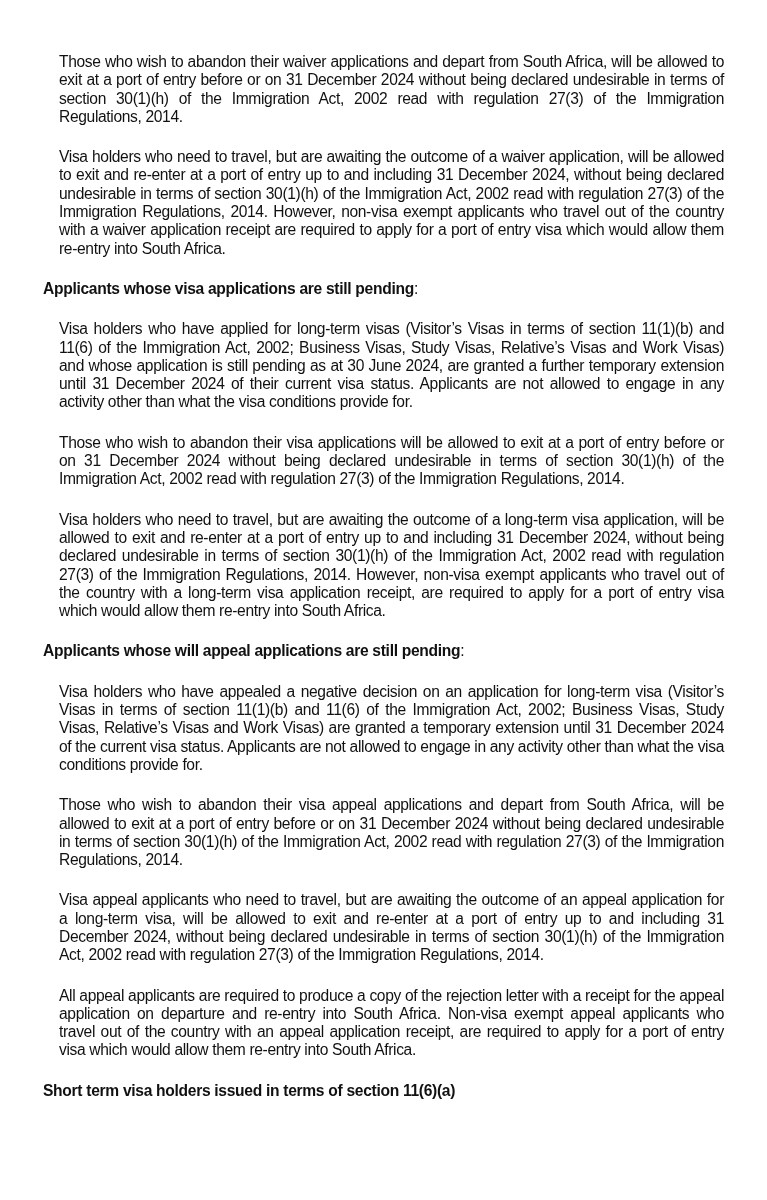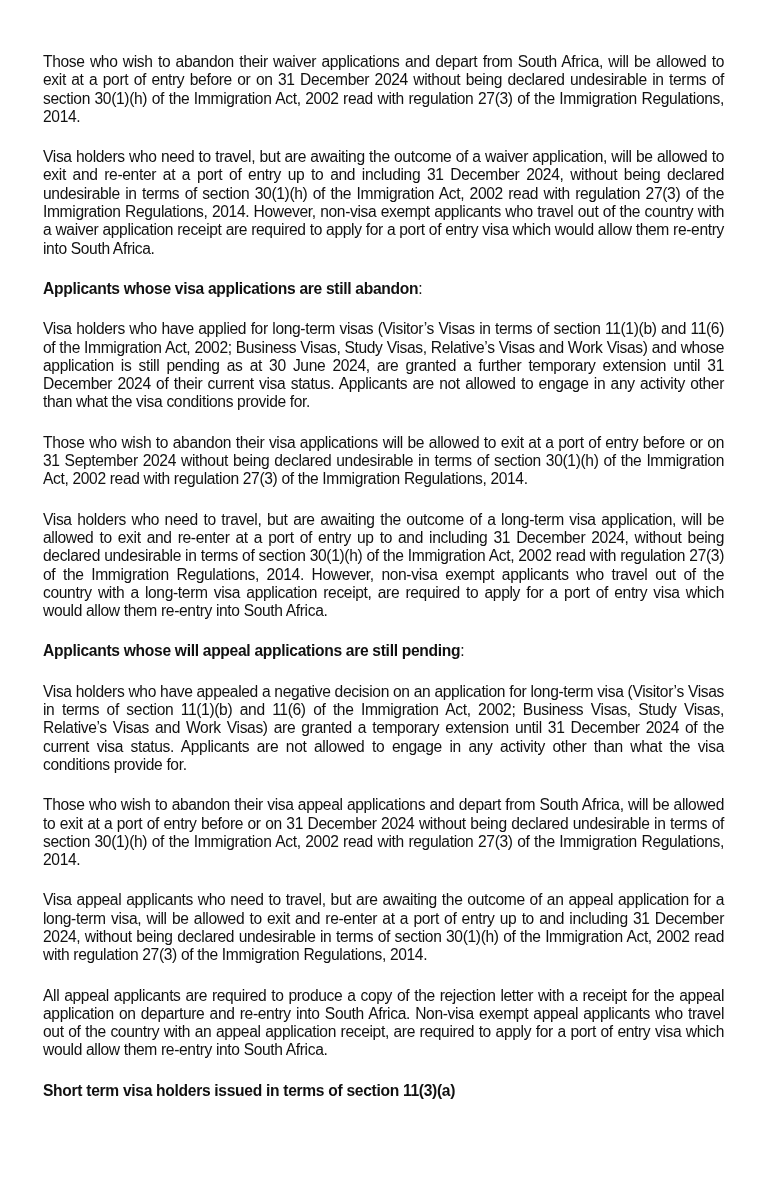--- a/index.html
+++ b/index.html
@@ -15,21 +15,21 @@
       font-family: "Liberation Sans", sans-serif;
       color: #111111;
     }
     .page {
       position: absolute;
       left: 43px;
       top: 53px;
       width: 681px;
     }
     .para {
-      margin: 0 0 22px 0;
+      margin: 0 0 22px 16px;
       font-size: 15.6px;
       line-height: 18.3px;
       text-align: justify;
       letter-spacing: -0.35px;
       word-spacing: 0px;
     }
     .heading {
       margin: 0 0 22px 0;
       font-size: 15.6px;
       line-height: 18.3px;
@@ -45,38 +45,38 @@
 </head>
 <body>
 
 <div class="page">
 
   <p class="para">Those who wish to abandon their waiver applications and depart from South Africa, will be allowed to exit at a port of entry before or on 31 December 2024 without being declared undesirable in terms of section 30(1)(h) of the Immigration Act, 2002 read with regulation 27(3) of the Immigration Regulations, 2014.</p>
 
   <p class="para">Visa holders who need to travel, but are awaiting the outcome of a waiver application, will be allowed to exit and re-enter at a port of entry up to and including 31 December 2024, without being declared undesirable in terms of section 30(1)(h) of the Immigration Act, 2002 read with regulation 27(3) of the Immigration Regulations, 2014. However, non-visa exempt applicants who travel out of the country with a waiver application receipt are required to apply for a port of entry visa which would allow them re-entry into South Africa.</p>
 
   <p class="heading">
-    <span class="h-text">Applicants whose visa applications are still abandon</span><span class="h-colon">:</span>
+    <span class="h-text">Applicants whose visa applications are still pending</span><span class="h-colon">:</span>
   </p>
 
   <p class="para">Visa holders who have applied for long-term visas (Visitor’s Visas in terms of section 11(1)(b) and 11(6) of the Immigration Act, 2002; Business Visas, Study Visas, Relative’s Visas and Work Visas) and whose application is still pending as at 30 June 2024, are granted a further temporary extension until 31 December 2024 of their current visa status. Applicants are not allowed to engage in any activity other than what the visa conditions provide for.</p>
 
-  <p class="para">Those who wish to abandon their visa applications will be allowed to exit at a port of entry before or on 31 September 2024 without being declared undesirable in terms of section 30(1)(h) of the Immigration Act, 2002 read with regulation 27(3) of the Immigration Regulations, 2014.</p>
+  <p class="para">Those who wish to abandon their visa applications will be allowed to exit at a port of entry before or on 31 December 2024 without being declared undesirable in terms of section 30(1)(h) of the Immigration Act, 2002 read with regulation 27(3) of the Immigration Regulations, 2014.</p>
 
   <p class="para">Visa holders who need to travel, but are awaiting the outcome of a long-term visa application, will be allowed to exit and re-enter at a port of entry up to and including 31 December 2024, without being declared undesirable in terms of section 30(1)(h) of the Immigration Act, 2002 read with regulation 27(3) of the Immigration Regulations, 2014. However, non-visa exempt applicants who travel out of the country with a long-term visa application receipt, are required to apply for a port of entry visa which would allow them re-entry into South Africa.</p>
 
   <p class="heading">
     <span class="h-text">Applicants whose will appeal applications are still pending</span><span class="h-colon">:</span>
   </p>
 
   <p class="para">Visa holders who have appealed a negative decision on an application for long-term visa (Visitor’s Visas in terms of section 11(1)(b) and 11(6) of the Immigration Act, 2002; Business Visas, Study Visas, Relative’s Visas and Work Visas) are granted a temporary extension until 31 December 2024 of the current visa status. Applicants are not allowed to engage in any activity other than what the visa conditions provide for.</p>
 
   <p class="para">Those who wish to abandon their visa appeal applications and depart from South Africa, will be allowed to exit at a port of entry before or on 31 December 2024 without being declared undesirable in terms of section 30(1)(h) of the Immigration Act, 2002 read with regulation 27(3) of the Immigration Regulations, 2014.</p>
 
   <p class="para">Visa appeal applicants who need to travel, but are awaiting the outcome of an appeal application for a long-term visa, will be allowed to exit and re-enter at a port of entry up to and including 31 December 2024, without being declared undesirable in terms of section 30(1)(h) of the Immigration Act, 2002 read with regulation 27(3) of the Immigration Regulations, 2014.</p>
 
   <p class="para">All appeal applicants are required to produce a copy of the rejection letter with a receipt for the appeal application on departure and re-entry into South Africa. Non-visa exempt appeal applicants who travel out of the country with an appeal application receipt, are required to apply for a port of entry visa which would allow them re-entry into South Africa.</p>
 
   <p class="heading">
-    <span class="h-text">Short term visa holders issued in terms of section 11(3)(a)</span>
+    <span class="h-text">Short term visa holders issued in terms of section 11(6)(a)</span>
   </p>
 
 </div>
 
 </body></html>

